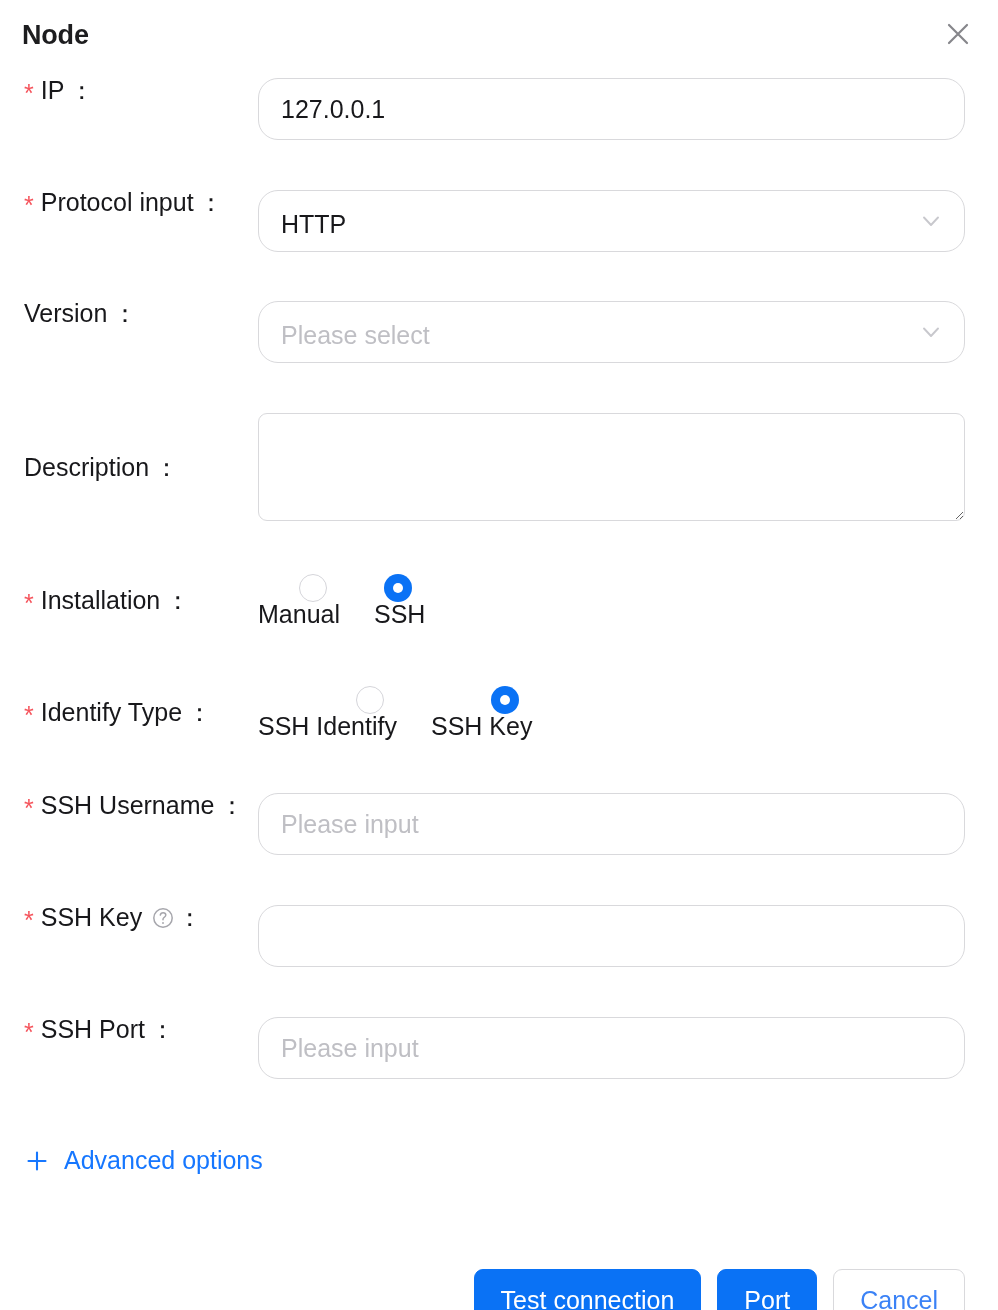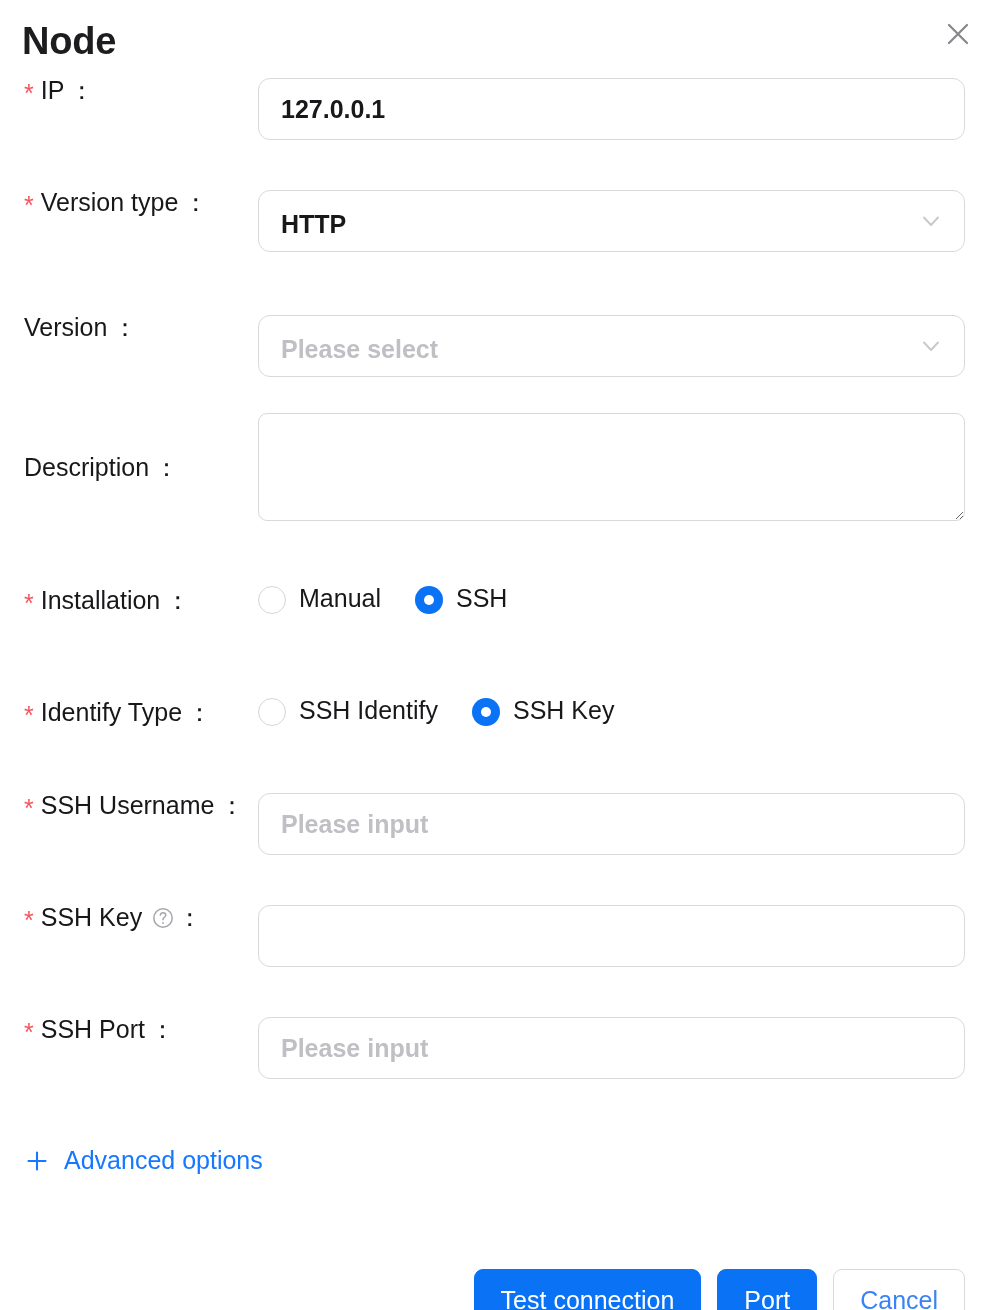--- a/index.html
+++ b/index.html
@@ -18,21 +18,21 @@
   }
 
   
   .dlg-header {
     position: absolute;
     left: 0; top: 0; right: 0; height: 72px;
   }
   .dlg-title {
     position: absolute;
     left: 22px; top: 20px;
-    font-size: 38px;
+    font-size: 27px;
     font-weight: bold;
     color: #1d1d1f;
     letter-spacing: -0.2px;
   }
   .close-btn {
     position: absolute;
     right: 20px; top: 14px;
     width: 40px; height: 40px;
     display: flex; align-items: center; justify-content: center;
     cursor: pointer;
@@ -82,29 +82,28 @@
 
   
   .control-cell {
     flex: 1 1 auto;
     padding-right: 33px;
   }
   .txt-input, .select-box {
     width: 100%;
     height: 62px;
     border: 1px solid #d9d9dc;
-    border-radius: 12px;
+    border-radius: 20px;
     background: #ffffff;
     font-family: "Liberation Sans", sans-serif;
     font-size: 25px;
     color: #18181b;
     padding: 0 22px;
     outline: none;
     display: block;
-    font-weight: bold;
   }
   .txt-input::placeholder { color: #bfbfc4; }
 
   .select-box {
     position: relative;
     display: flex;
     align-items: center;
     cursor: pointer;
     padding-right: 58px;
   }
@@ -135,24 +134,25 @@
   .desc-area::placeholder { color: #bfbfc4; }
 
   
   .radio-group {
     display: flex;
     align-items: center;
     height: 44px;
   }
   .radio-opt {
     display: flex;
-    align-items: flex-start;
+    align-items: flex-end;
     cursor: pointer;
     margin-right: 34px;
     white-space: nowrap;
+    flex-direction: column;
   }
   .radio-opt:last-child { margin-right: 0; }
   .radio-mark {
     width: 28px; height: 28px;
     border-radius: 50%;
     border: 1.6px solid #d5d5da;
     background: #ffffff;
     flex: 0 0 28px;
     margin-right: 13px;
     position: relative;
@@ -251,36 +251,36 @@
       <span class="label-colon">：</span>
     </div>
     <div class="control-cell">
       <input class="txt-input" type="text" value="127.0.0.1" style="">
     </div>
   </div>
 
   <div class="form-row" style="top:190px;">
     <div class="label-cell">
       <span class="req-star">*</span>
-      <span class="label-text">Version type</span>
+      <span class="label-text">Protocol input</span>
       <span class="label-colon">：</span>
     </div>
     <div class="control-cell">
       <div class="select-box">
         <span class="select-value">HTTP</span>
         <span class="chev">
           <svg width="26" height="26" viewBox="0 0 26 26" aria-hidden="true">
             <path d="M6 9.5 L13 17 L20 9.5" stroke="#c8c8cd" stroke-width="1.9" fill="none" stroke-linecap="round" stroke-linejoin="round"></path>
           </svg>
         </span>
       </div>
     </div>
   </div>
 
-  <div class="form-row" style="top:315px;">
+  <div class="form-row" style="top:301px;">
     <div class="label-cell">
       <span class="label-text">Version</span>
       <span class="label-colon">：</span>
     </div>
     <div class="control-cell">
       <div class="select-box">
         <span class="select-value placeholder">Please select</span>
         <span class="chev">
           <svg width="26" height="26" viewBox="0 0 26 26" aria-hidden="true">
             <path d="M6 9.5 L13 17 L20 9.5" stroke="#c8c8cd" stroke-width="1.9" fill="none" stroke-linecap="round" stroke-linejoin="round"></path>

